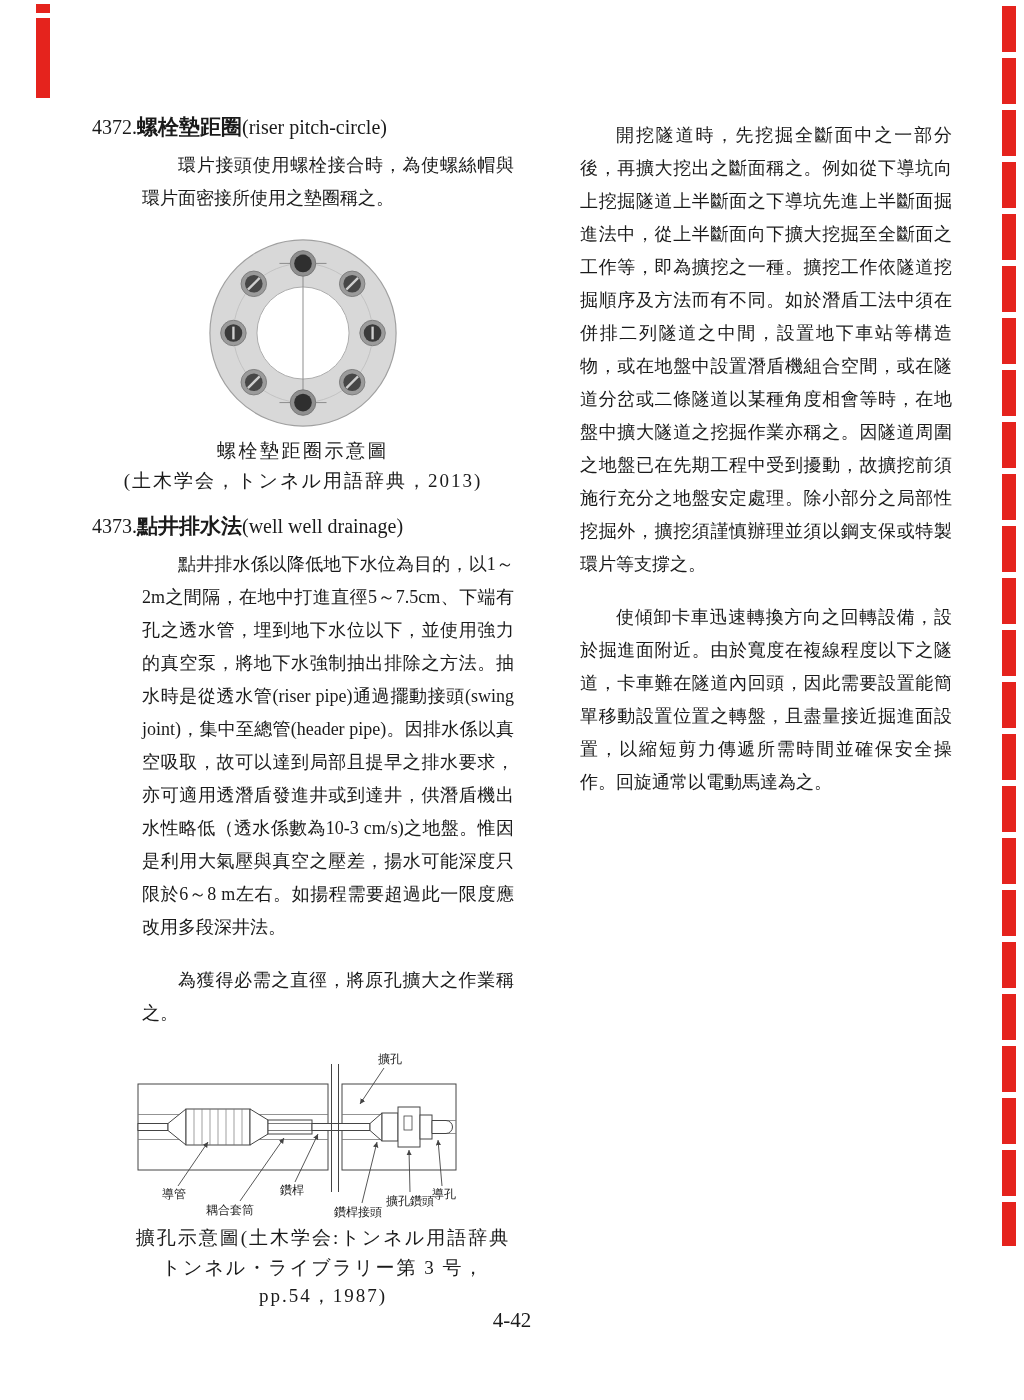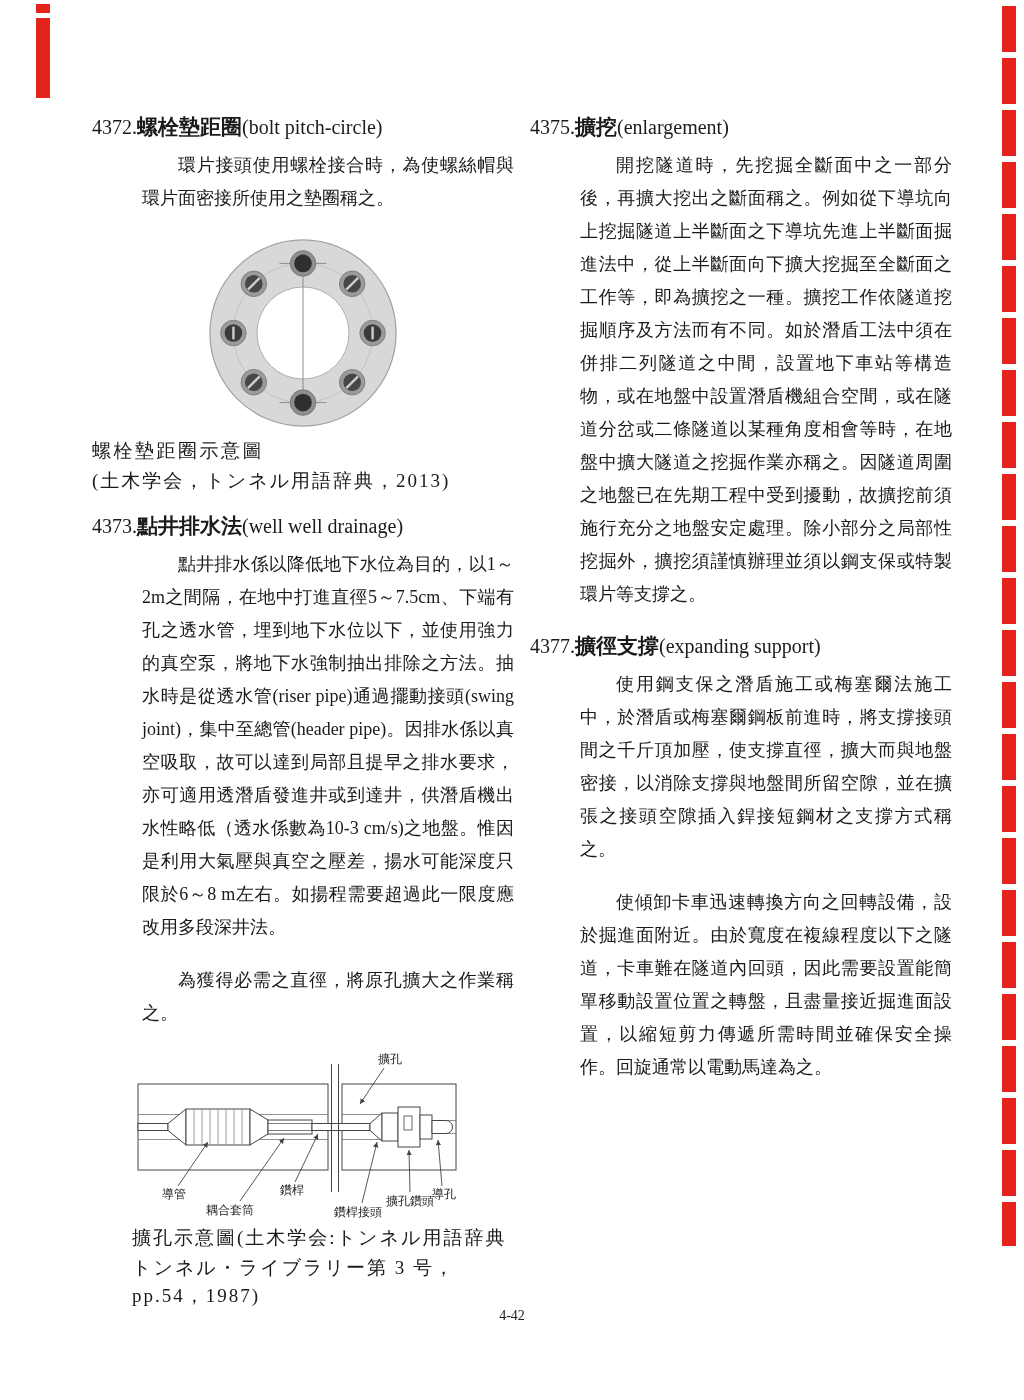--- a/index.html
+++ b/index.html
@@ -37,44 +37,44 @@
     margin:7px 0 0 50px;
     font-size:18px;line-height:33px;
     text-align:justify;
     text-indent:2em;
   }
   .fig{margin:14px 0 6px 0;text-align:center;}
   .fig-reaming{text-align:left;margin-left:40px;}
   .fig-caption{
     margin:2px 0 0 0;
     font-size:19px;line-height:28px;
-    text-align:left;
+    text-align:center;
     letter-spacing:2.5px;
   }
   .fig-caption.tight{letter-spacing:2px;}
   .page-number{
     position:absolute;left:0;right:0;top:1308px;
-    text-align:center;font-size:14px;
+    text-align:center;font-size:21px;
   }
   svg text{font-family:"Liberation Serif","DejaVu Serif",serif;}
 </style>
 </head>
 <body>
 
 <div class="page">
 
   <div class="edge-mark edge-mark-left"></div>
   <div class="edge-mark edge-mark-right"></div>
 
   <div class="columns">
 
     <div class="col">
 
       <div class="entry">
-        <h3 class="entry-head"><span>4372.</span><span class="term">螺栓墊距圈</span><span class="eng">(bolt pitch-circle)</span></h3>
+        <h3 class="entry-head"><span>4372.</span><span class="term">螺栓墊距圈</span><span class="eng">(riser pitch-circle)</span></h3>
         <p class="entry-body">環片接頭使用螺栓接合時，為使螺絲帽與環片面密接所使用之墊圈稱之。</p>
       </div>
 
       <div class="fig">
         <svg width="196" height="196" viewBox="0 0 200 200">
           <circle cx="100" cy="100" r="95" fill="#d8d8d8" stroke="#a0a0a0" stroke-width="1.2"></circle>
           <circle cx="100" cy="100" r="71" fill="none" stroke="#c2c2c2" stroke-width="1"></circle>
           <circle cx="100" cy="100" r="47" fill="#ffffff" stroke="#ababab" stroke-width="1"></circle>
           <line x1="100" y1="29" x2="100" y2="171" stroke="#8a8a8a" stroke-width="1"></line>
           <line x1="76" y1="29" x2="124" y2="29" stroke="#8a8a8a" stroke-width="1"></line>
@@ -195,31 +195,26 @@
         </svg>
         <p class="fig-caption tight">擴孔示意圖(土木学会:トンネル用語辞典</p>
         <p class="fig-caption tight">トンネル・ライブラリー第 3 号，pp.54，1987)</p>
       </div>
 
     </div>
 
     <div class="col">
 
       <div class="entry">
-        <h3 class="entry-head"><span>4375.</span><span class="term">擴挖</span><span class="eng">(enlargement)</span></h3>
         <p class="entry-body">開挖隧道時，先挖掘全斷面中之一部分後，再擴大挖出之斷面稱之。例如從下導坑向上挖掘隧道上半斷面之下導坑先進上半斷面掘進法中，從上半斷面向下擴大挖掘至全斷面之工作等，即為擴挖之一種。擴挖工作依隧道挖掘順序及方法而有不同。如於潛盾工法中須在併排二列隧道之中間，設置地下車站等構造物，或在地盤中設置潛盾機組合空間，或在隧道分岔或二條隧道以某種角度相會等時，在地盤中擴大隧道之挖掘作業亦稱之。因隧道周圍之地盤已在先期工程中受到擾動，故擴挖前須施行充分之地盤安定處理。除小部分之局部性挖掘外，擴挖須謹慎辦理並須以鋼支保或特製環片等支撐之。</p>
       </div>
 
       <div class="entry">
       </div>
 
-      <div class="entry">
-        <h3 class="entry-head"><span>4377.</span><span class="term">擴徑支撐</span><span class="eng">(expanding support)</span></h3>
-        <p class="entry-body">使用鋼支保之潛盾施工或梅塞爾法施工中，於潛盾或梅塞爾鋼板前進時，將支撐接頭間之千斤頂加壓，使支撐直徑，擴大而與地盤密接，以消除支撐與地盤間所留空隙，並在擴張之接頭空隙插入銲接短鋼材之支撐方式稱之。</p>
-      </div>
 
       <div class="entry">
         <p class="entry-body">使傾卸卡車迅速轉換方向之回轉設備，設於掘進面附近。由於寬度在複線程度以下之隧道，卡車難在隧道內回頭，因此需要設置能簡單移動設置位置之轉盤，且盡量接近掘進面設置，以縮短剪力傳遞所需時間並確保安全操作。回旋通常以電動馬達為之。</p>
       </div>
 
     </div>
   </div>
 
   <div class="page-number">4-42</div>
 

